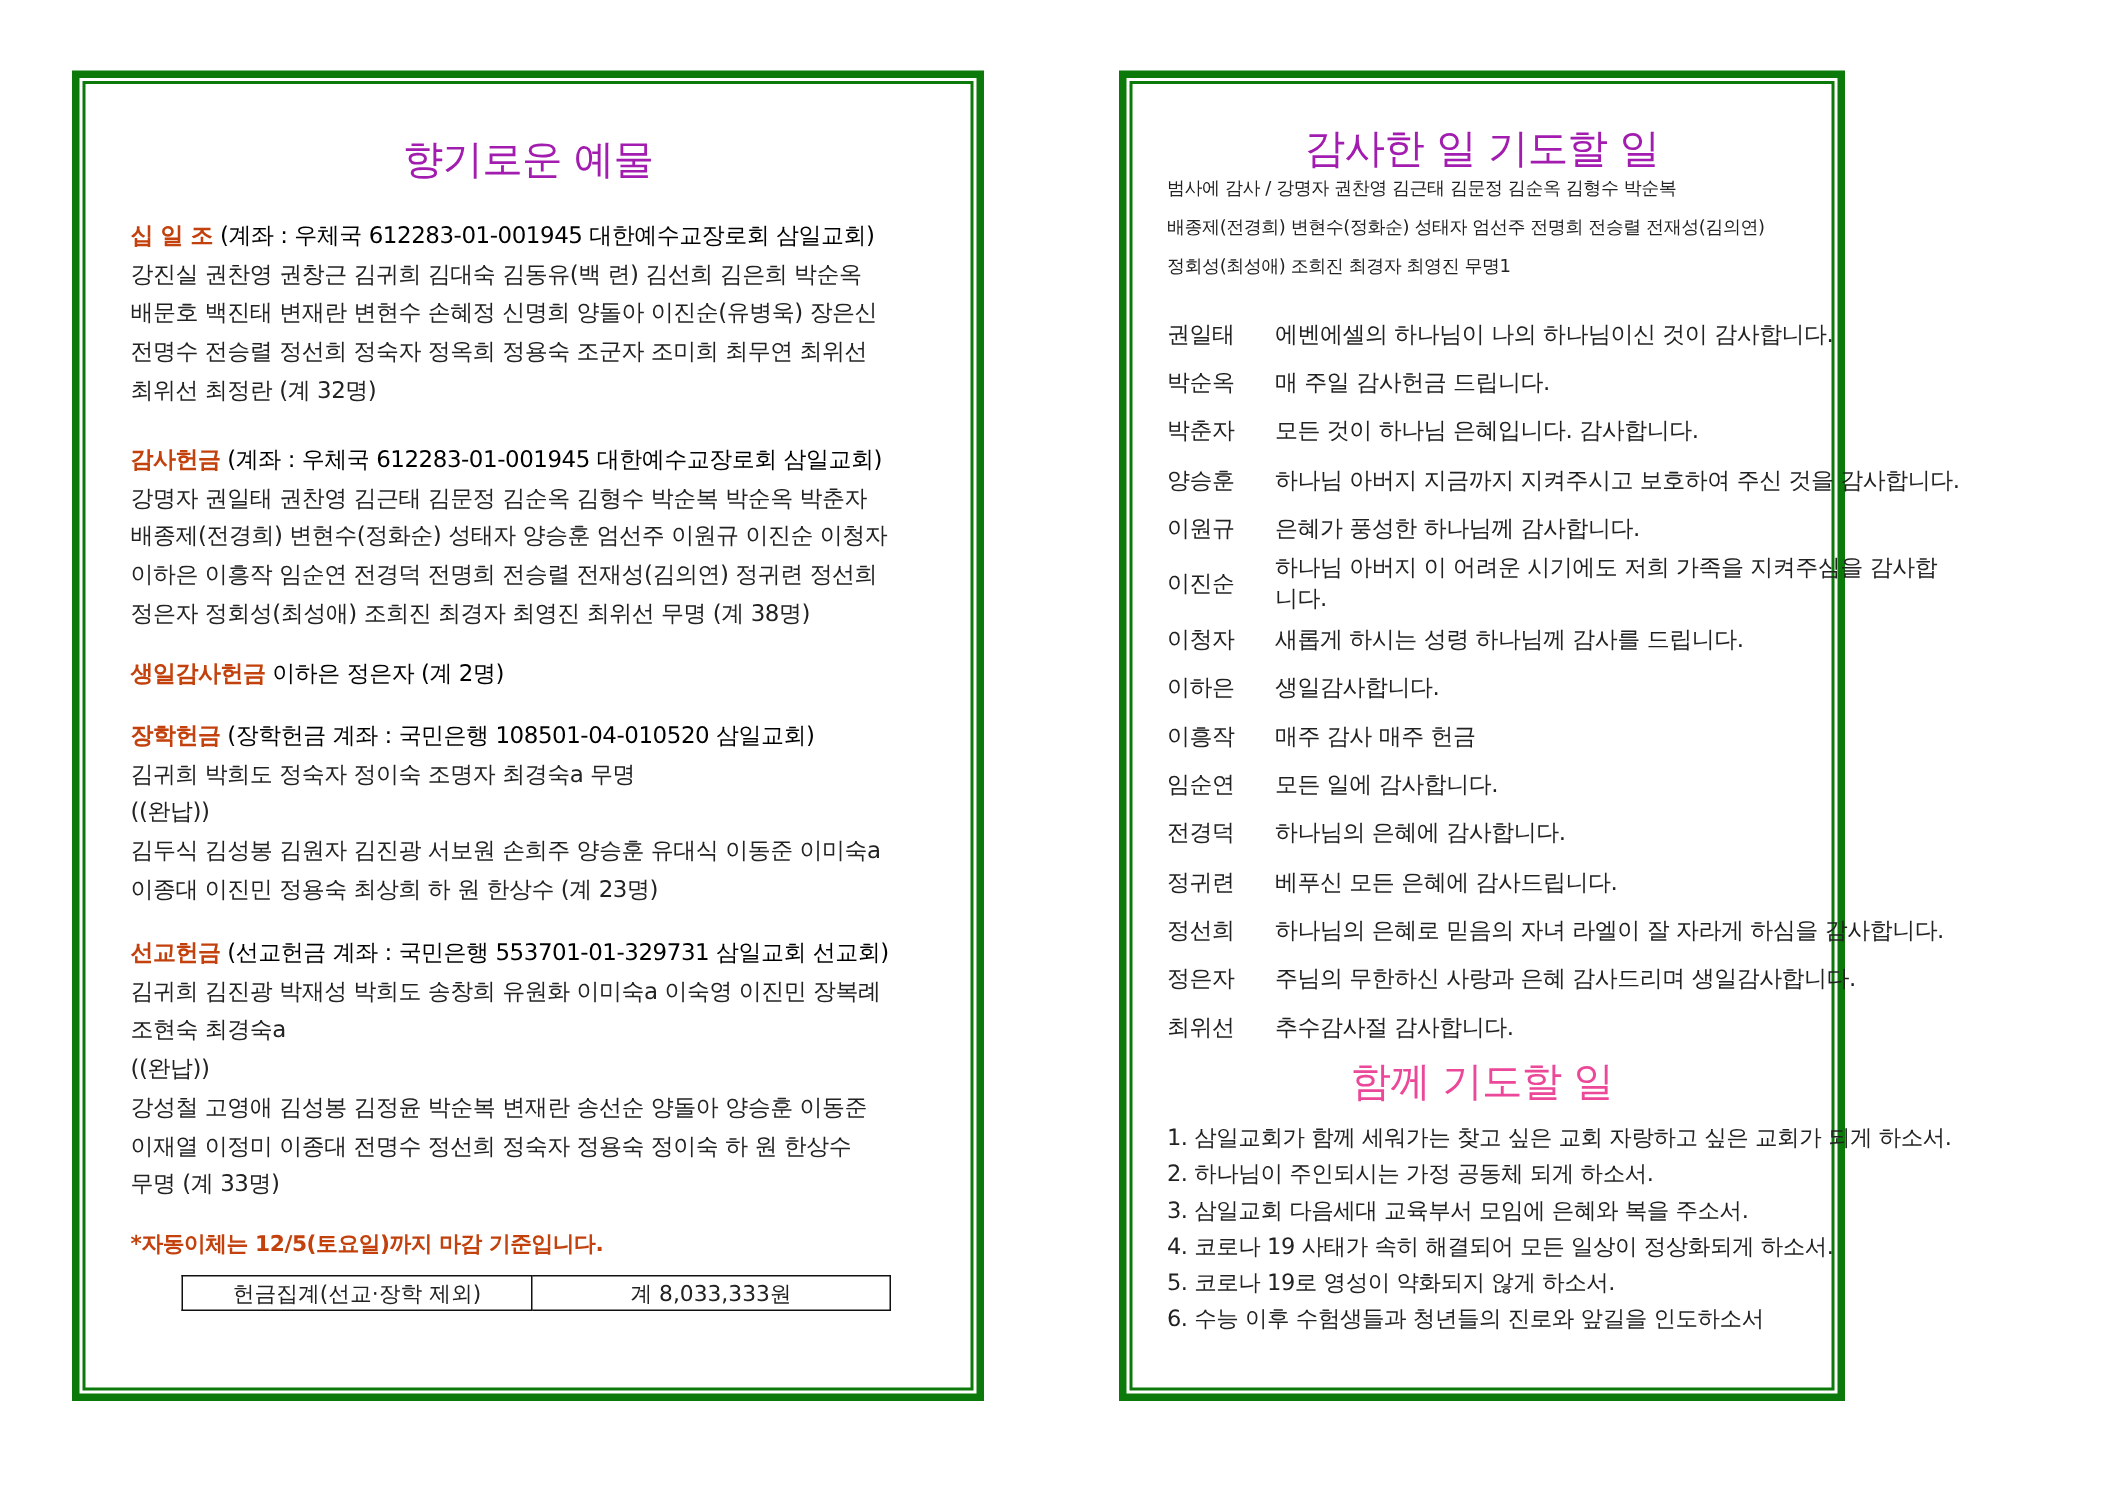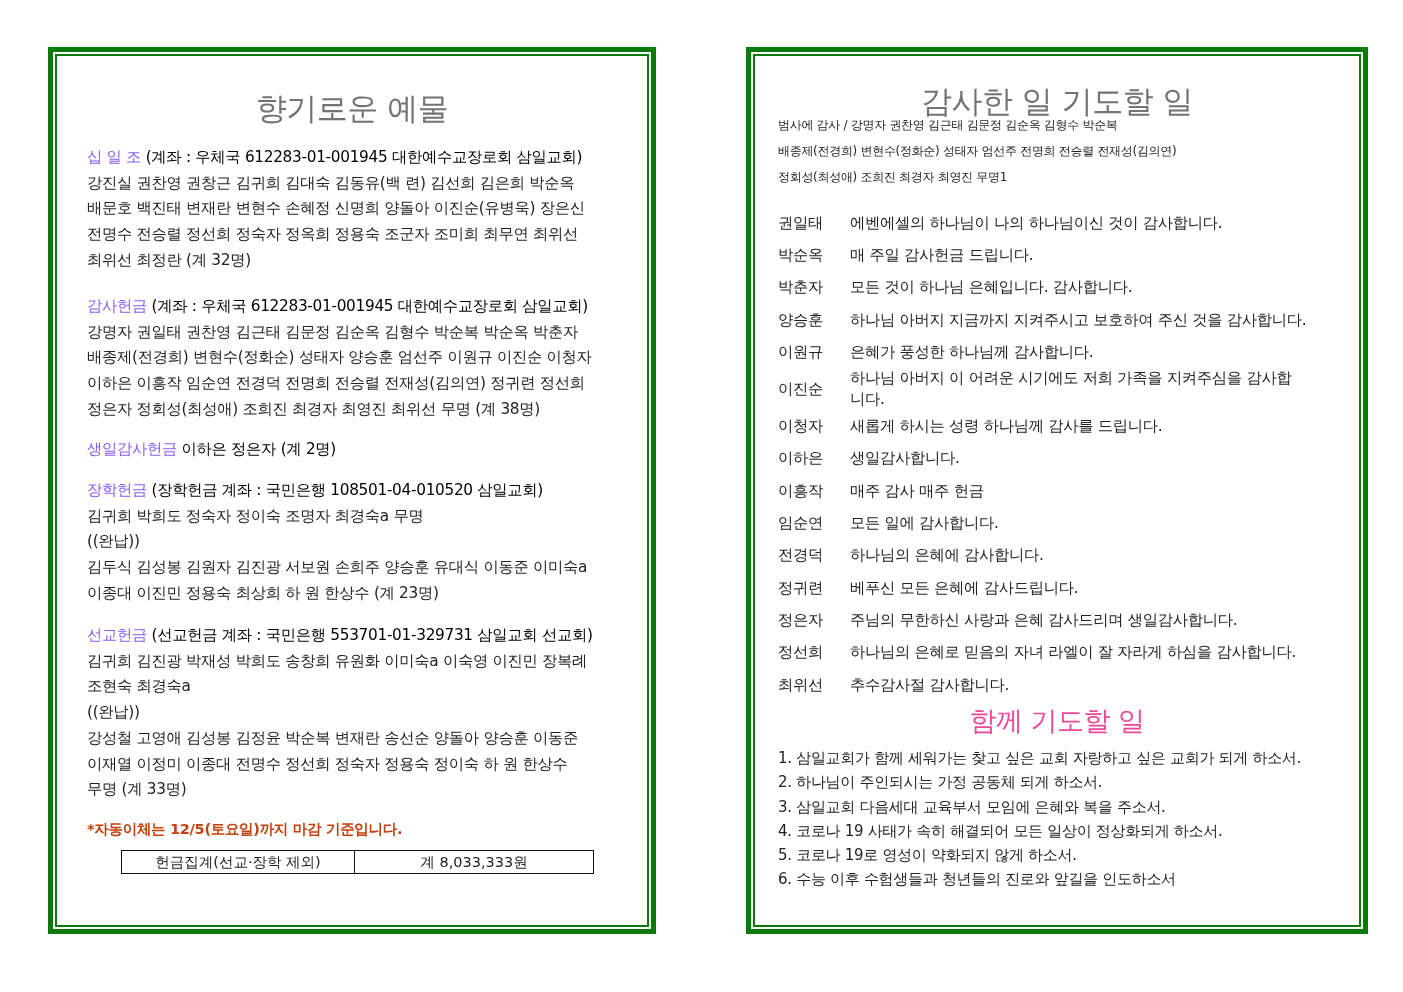--- a/index.html
+++ b/index.html
@@ -3,30 +3,30 @@
 <meta charset="utf-8">
 <style>
   html, body { margin:0; padding:0; background:#ffffff; }
   body { width:1403px; height:992px; position:relative; overflow:hidden;
          font-family:"DejaVu Sans", "Liberation Sans", sans-serif; color:#222; }
   .page { position:absolute; top:47px; height:887px; box-sizing:border-box;
           border:5px solid #0b7a0b; padding:2px; background:#fff; }
   .page-inner { width:100%; height:100%; box-sizing:border-box;
                 border:2px solid #0b7a0b; position:relative; }
   #left  { left:48px;  width:608px; }
-  #right { left:746px; width:622px; }
-
-  .title { text-align:center; color:#737373; font-size:31px; font-weight:normal;
+  #right { left:746px; width:484px; }
+
+  .title { text-align:center; color:#a21caf; font-size:27px; font-weight:normal;
            letter-spacing:-0.5px; }
   #left .title { margin-top:32px; }
   #right .title { margin-top:25px; }
 
   .section { position:absolute; left:30px; right:20px; font-size:15.3px;
              line-height:25.7px; letter-spacing:-0.3px; white-space:nowrap; }
-  .sec-head b { font-weight:normal; color:#8b5cf6; }
+  .sec-head b { font-weight:bold; color:#c2410c; }
   .sec-head span { color:#000000; }
   .line { display:block; }
 
   .notice { position:absolute; left:30px; top:764px; color:#c2410c; font-size:14.5px;
             font-weight:bold; letter-spacing:-0.3px; }
   .total-table { position:absolute; left:64px; top:794px; width:473px; height:22px;
                  border:1.5px solid #111; border-collapse:collapse; font-size:14.5px; }
   .total-table td { border:1.5px solid #111; text-align:center; padding:0; height:22px; }
   .total-table td:first-child { width:232px; }
 
@@ -169,26 +169,26 @@
         </div>
       <div class="thanks-row">
           <span class="thanks-name">전경덕</span>
           <span class="thanks-msg">하나님의 은혜에 감사합니다.</span>
         </div>
       <div class="thanks-row">
           <span class="thanks-name">정귀련</span>
           <span class="thanks-msg">베푸신 모든 은혜에 감사드립니다.</span>
         </div>
       <div class="thanks-row">
+          <span class="thanks-name">정선희</span>
+          <span class="thanks-msg">하나님의 은혜로 믿음의 자녀 라엘이 잘 자라게 하심을 감사합니다.</span>
+        </div>
+      <div class="thanks-row">
           <span class="thanks-name">정은자</span>
           <span class="thanks-msg">주님의 무한하신 사랑과 은혜 감사드리며 생일감사합니다.</span>
-        </div>
-      <div class="thanks-row">
-          <span class="thanks-name">정선희</span>
-          <span class="thanks-msg">하나님의 은혜로 믿음의 자녀 라엘이 잘 자라게 하심을 감사합니다.</span>
         </div>
       <div class="thanks-row">
           <span class="thanks-name">최위선</span>
           <span class="thanks-msg">추수감사절 감사합니다.</span>
         </div>
     </div>
 
     <div class="prayer-title">함께 기도할 일</div>
 
     <div class="prayer-list">

